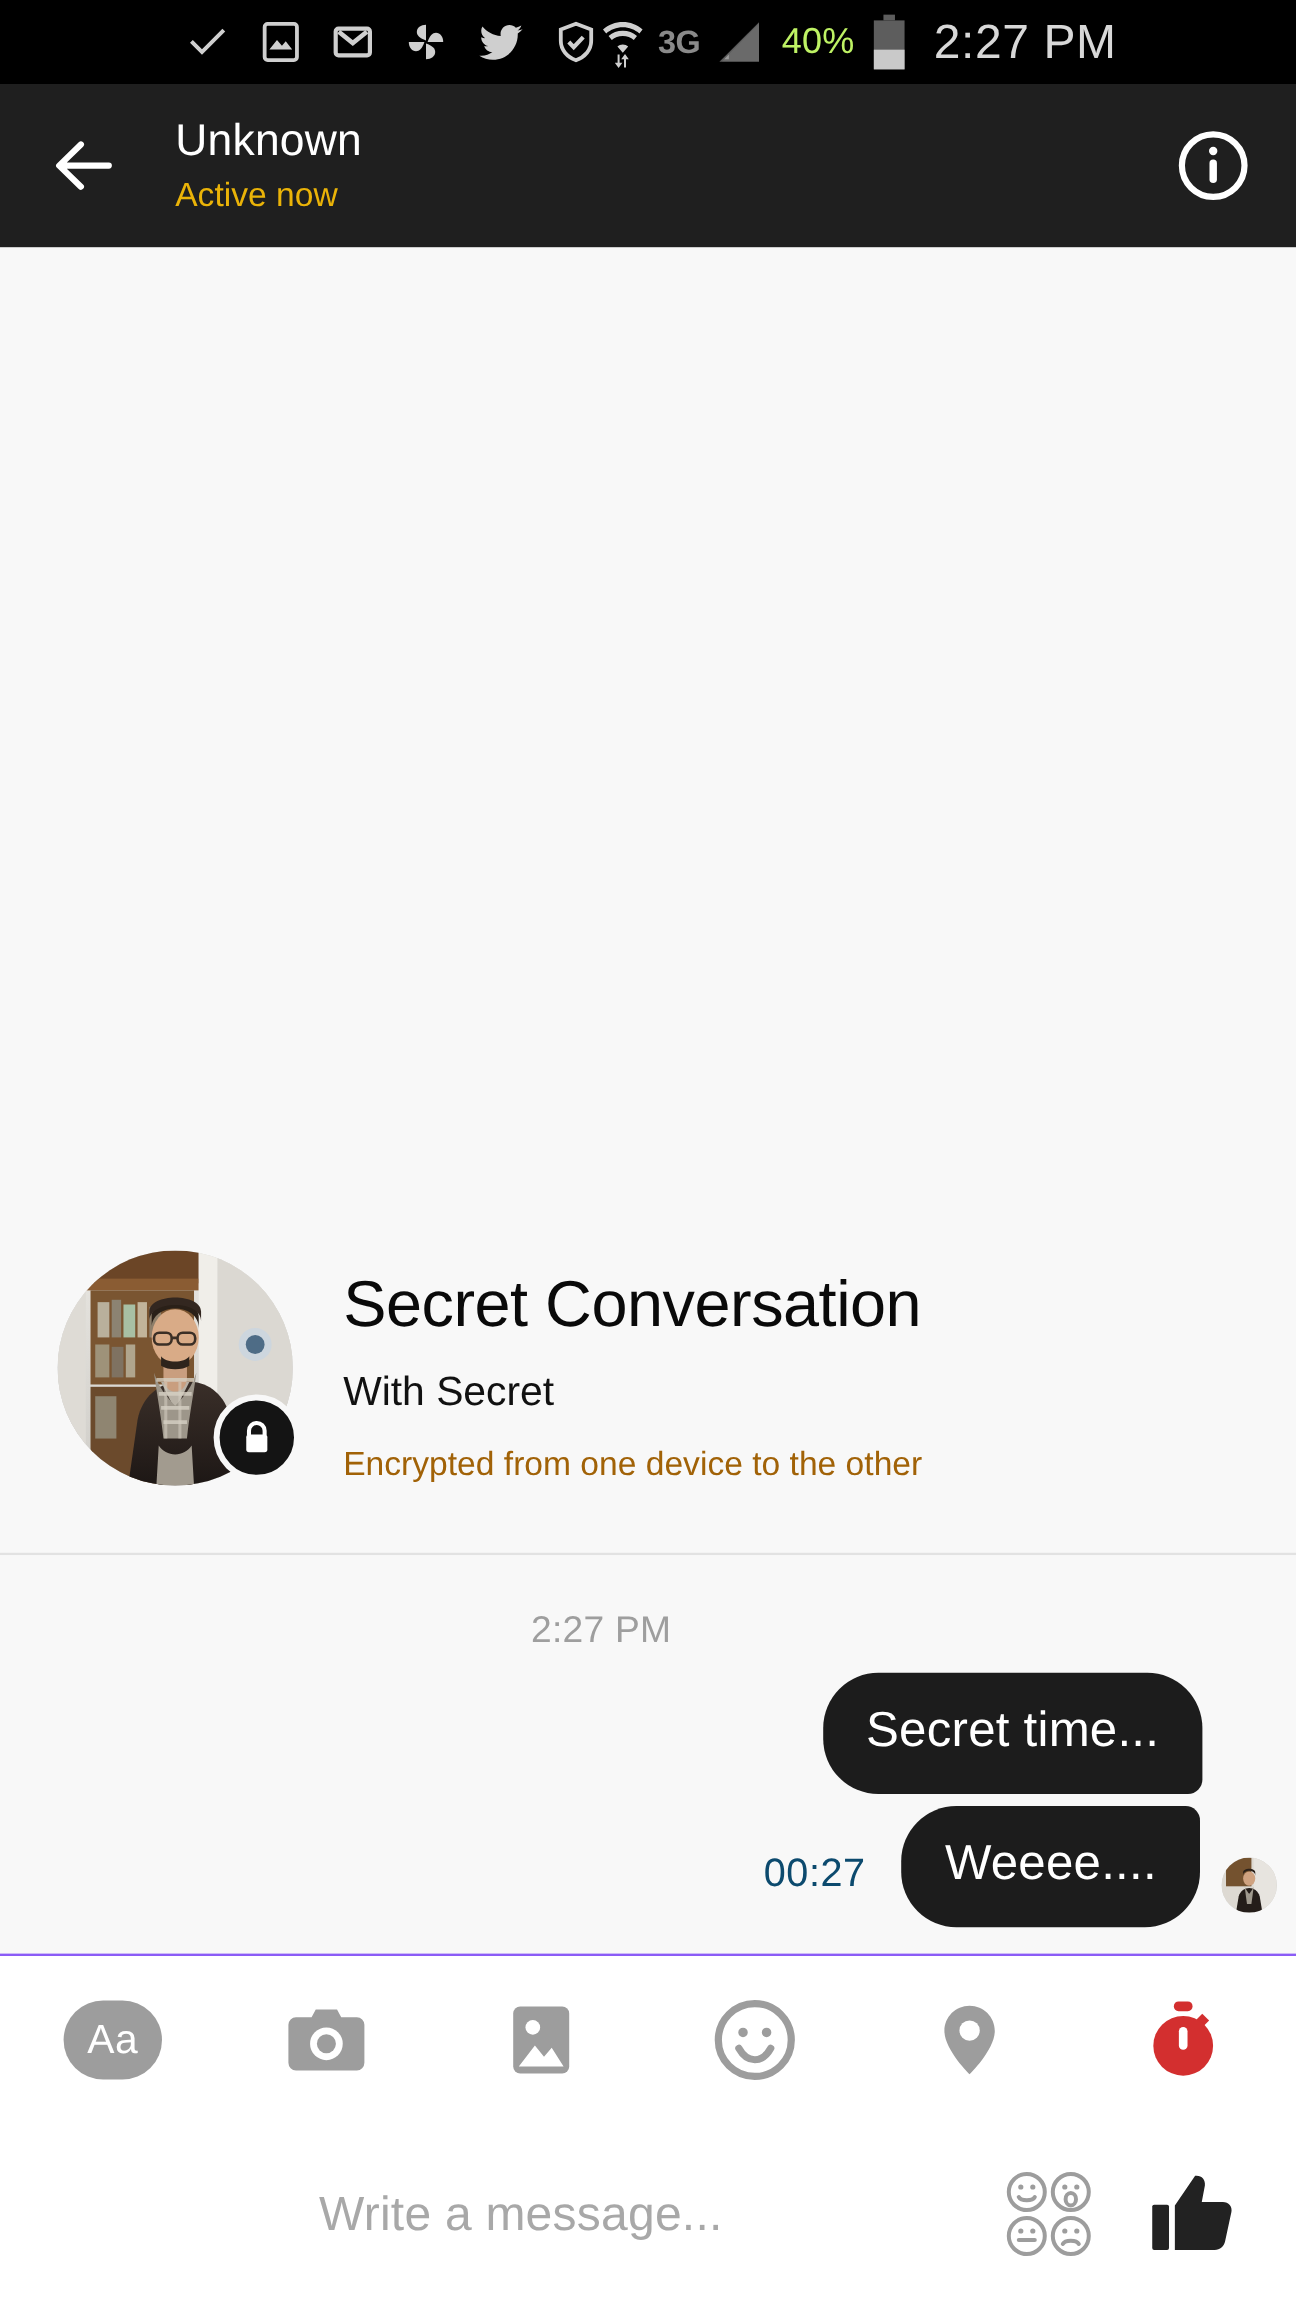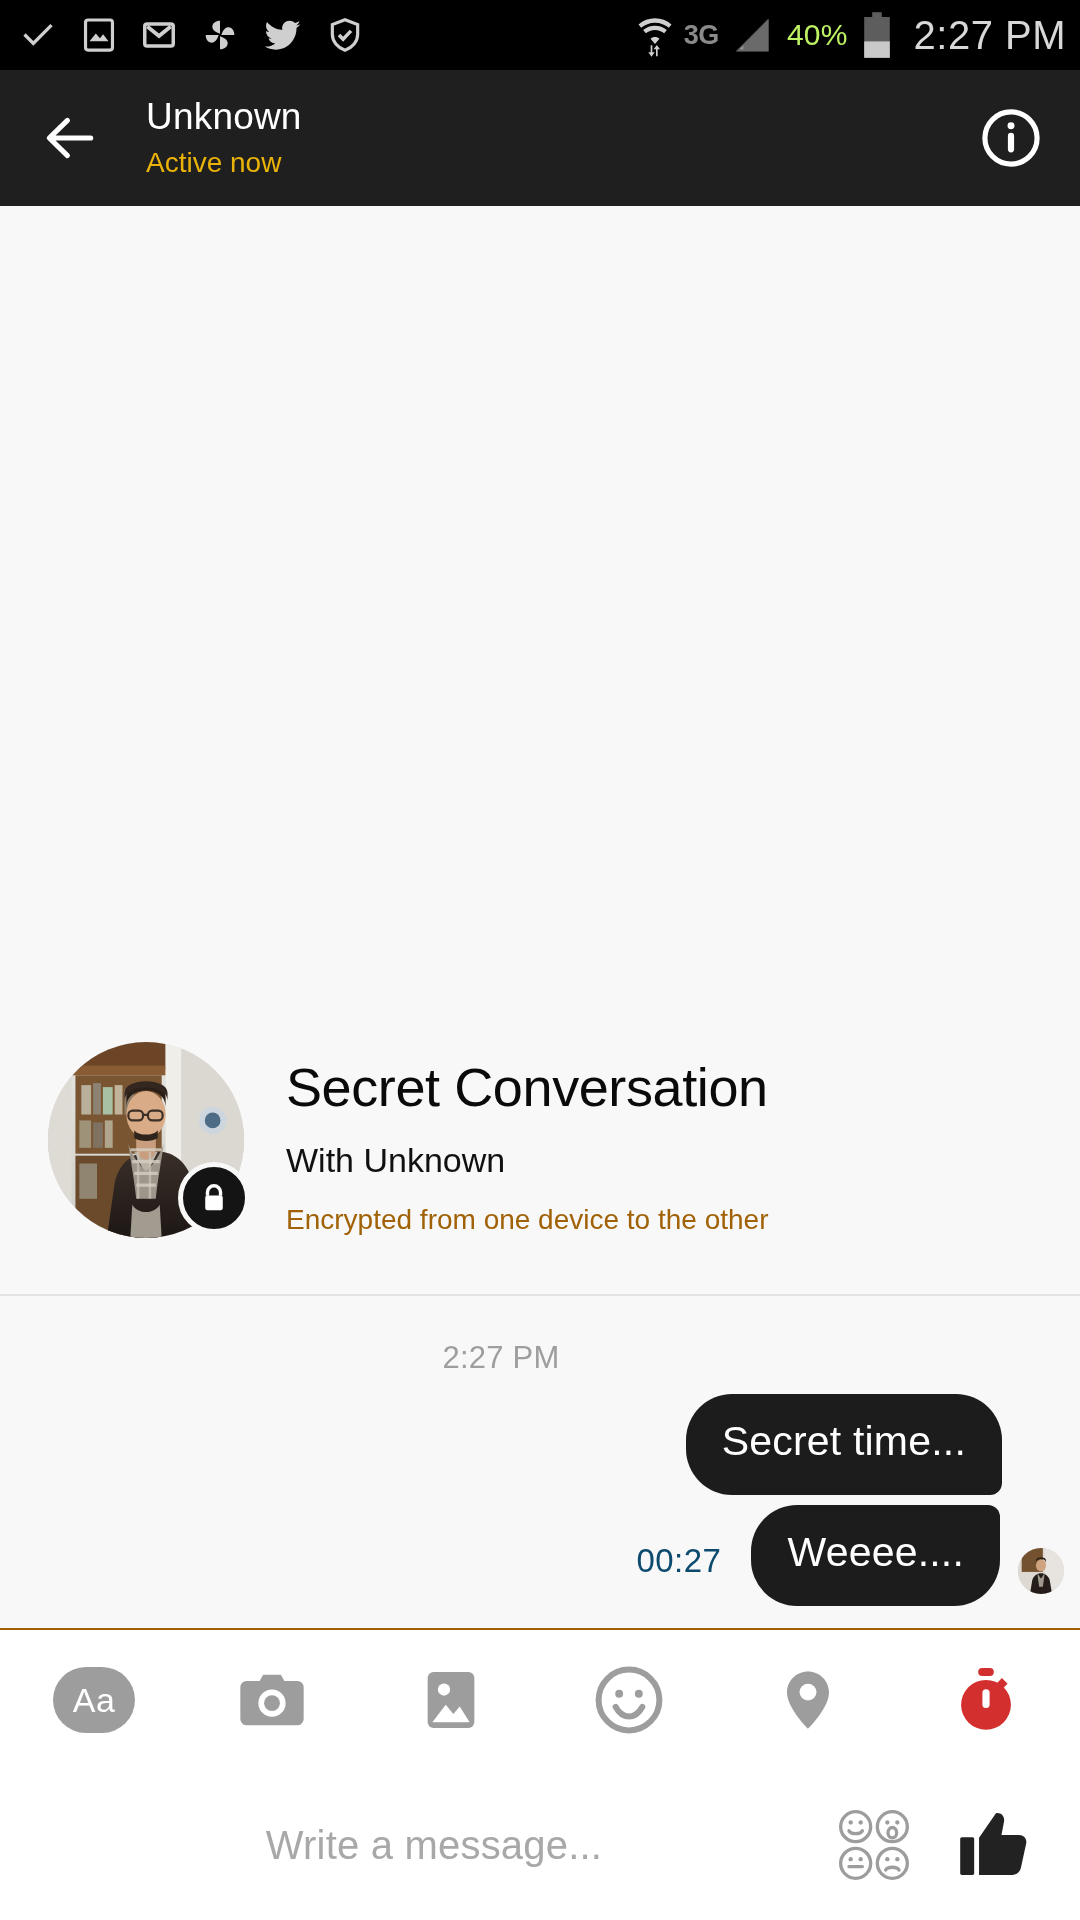--- a/index.html
+++ b/index.html
@@ -8,21 +8,21 @@
     background:#f7f7f7;
     font-family:"Liberation Sans","DejaVu Sans",sans-serif;
     overflow:hidden;
     -webkit-font-smoothing:antialiased;
   }
   .phone{position:relative;width:1080px;height:1920px;display:flex;flex-direction:column;background:#f8f8f8;}
 
   
   .statusbar{
     height:70px;background:#000;flex:0 0 70px;
-    display:flex;align-items:center;justify-content:space-between;
+    display:flex;align-items:center;justify-content:center;
     padding:0 14px 0 18px;box-sizing:border-box;
   }
   .sb-left{display:flex;align-items:center;gap:22px;}
   .sb-right{display:flex;align-items:center;gap:13px;}
   .sb-icon{display:block;}
   .sb-3g{
     color:#8a8a8a;font-size:27px;font-weight:700;letter-spacing:-.5px;
     line-height:1;margin-left:-4px;margin-right:-2px;
   }
   .sb-batt-text{color:#bef264;font-size:30px;line-height:1;letter-spacing:.2px;}
@@ -94,21 +94,21 @@
     color:#0c4a6e;font-size:33px;letter-spacing:.5px;
     margin-right:30px;margin-bottom:26px;white-space:nowrap;
   }
   .msg-avatar{
     width:46px;height:46px;border-radius:50%;overflow:hidden;
     flex:0 0 46px;margin-bottom:12px;margin-left:6px;background:#d6d6d6;
   }
   .msg-avatar svg{display:block;width:100%;height:100%;}
 
   
-  .composer{flex:0 0 auto;background:#fff;border-top:2px solid #a16207;}
+  .composer{flex:0 0 auto;background:#fff;border-top:2px solid #8b5cf6;}
   .tools{
     height:140px;display:flex;align-items:center;
     padding:0 46px;box-sizing:border-box;justify-content:space-between;
   }
   .tool{width:96px;height:96px;display:flex;align-items:center;justify-content:center;flex:0 0 auto;}
   .aa-pill{
     width:82px;height:66px;border-radius:34px;background:#9d9d9d;
     display:flex;align-items:center;justify-content:center;
     color:#fff;font-size:34px;font-weight:400;letter-spacing:.5px;
   }
@@ -255,21 +255,21 @@
         </div>
         <div class="lock-badge">
           <svg width="34" height="34" viewBox="0 0 24 24">
             <path d="M7.4 10.4V8a4.6 4.6 0 019.2 0v2.4" fill="none" stroke="#ffffff" stroke-width="2.4"></path>
             <rect x="5.8" y="10.2" width="12.4" height="10.4" rx="1.6" fill="#ffffff"></rect>
           </svg>
         </div>
       </div>
       <div class="intro-text">
         <div class="intro-title">Secret Conversation</div>
-        <div class="intro-with">With Unknown</div>
+        <div class="intro-with">With Secret</div>
         <div class="intro-desc">Encrypted from one device to the other</div>
       </div>
     </div>
 
     <div class="divider"></div>
 
     <div class="messages">
       <div class="msg-time">2:27 PM</div>
 
       <div class="row">

